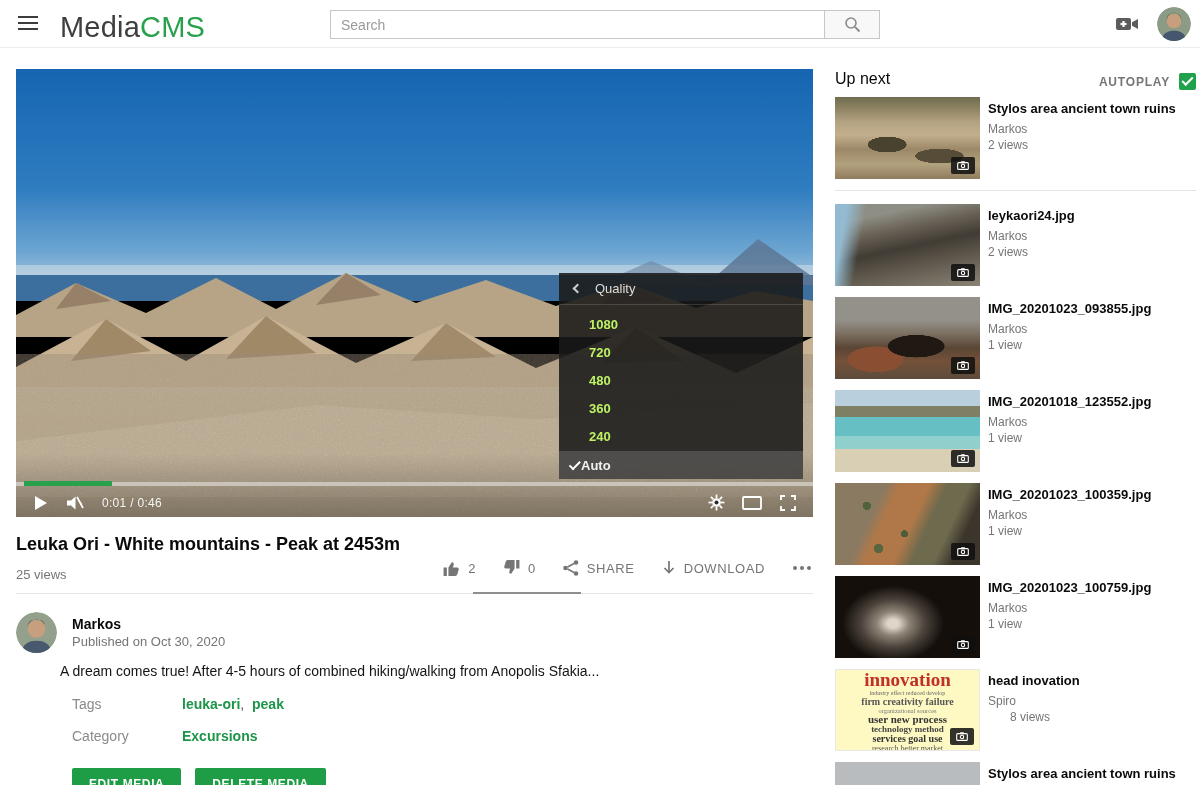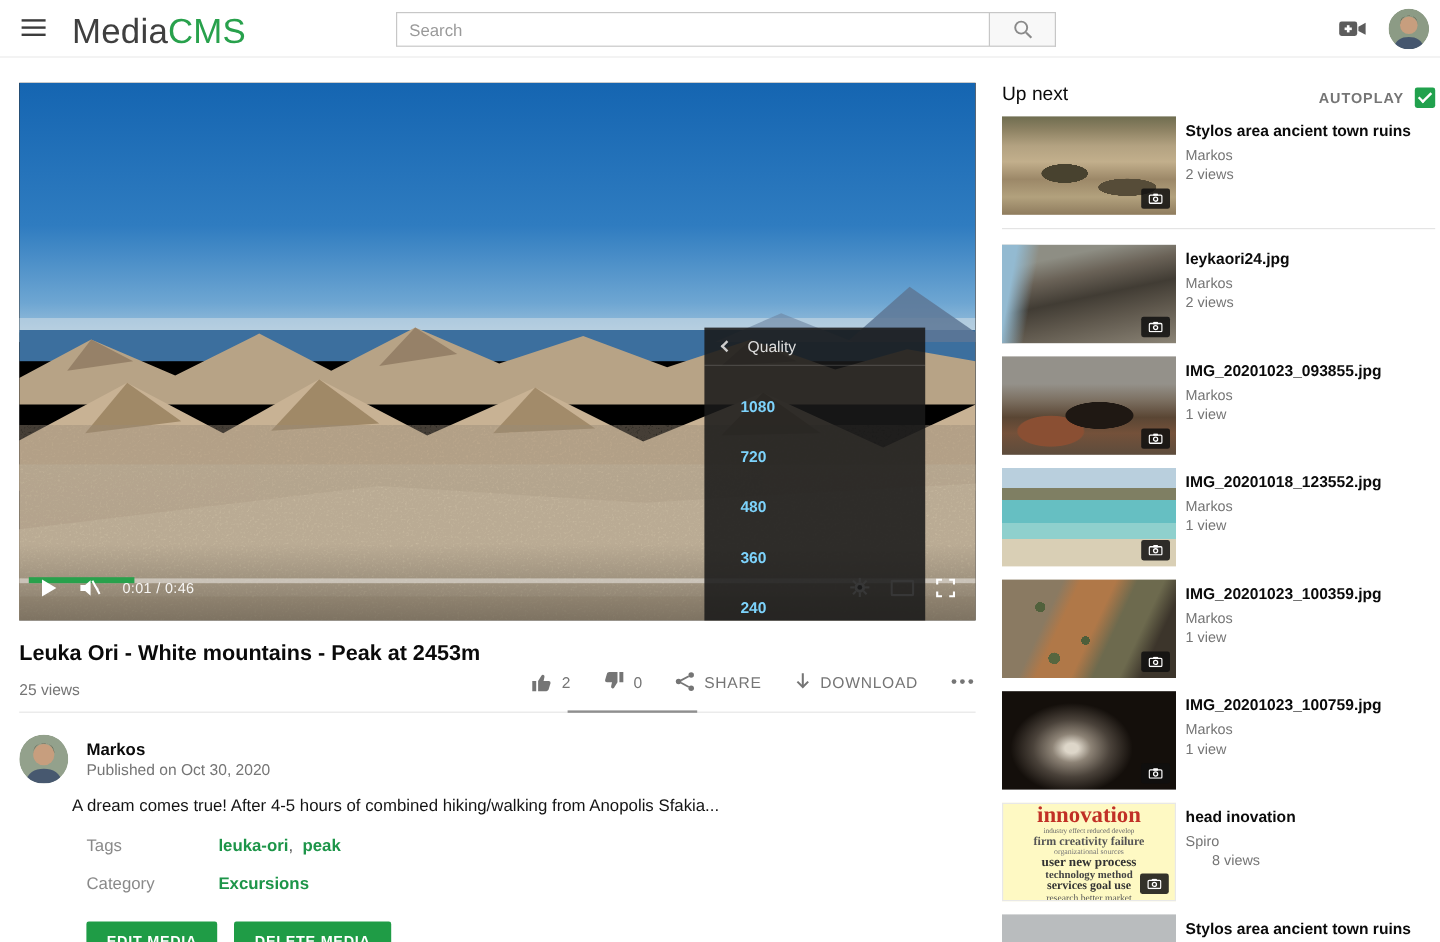--- a/index.html
+++ b/index.html
@@ -23,38 +23,38 @@
   .avatar-sm { position:absolute; left:1157px; top:7px; width:34px; height:34px; border-radius:50%;
     overflow:hidden; cursor:pointer; }
 
   
   .content { position:absolute; left:16px; top:69px; width:797px; }
   .player { position:relative; width:797px; height:448px; background:#000; overflow:hidden; }
   .scrim { position:absolute; left:0; bottom:0; width:100%; height:64px;
     background:linear-gradient(180deg, rgba(0,0,0,0), rgba(0,0,0,.30)); }
   .ptrack { position:absolute; left:0; top:413px; width:100%; height:4px; background:rgba(255,255,255,.45); }
   .pplayed { position:absolute; left:8px; top:412px; width:88px; height:5px; background:#28a14c; }
-  .controls { position:absolute; left:0; top:406px; width:100%; height:29px; display:flex;
+  .controls { position:absolute; left:0; top:419px; width:100%; height:29px; display:flex;
     align-items:center; padding:0 14px; color:#fff; }
   .ptime { font-size:12px; color:rgba(255,255,255,.92); margin-left:16px; letter-spacing:.3px; }
   .cbtn { display:flex; align-items:center; justify-content:center; width:22px; height:22px; cursor:pointer; }
   .cright { margin-left:auto; display:flex; gap:14px; align-items:center; }
   .play-tri { width:0; height:0; border-left:12px solid #fff; border-top:7px solid transparent;
     border-bottom:7px solid transparent; }
 
   
-  .qmenu { position:absolute; left:571px; top:204px; width:184px; background:rgba(25,25,25,.87);
+  .qmenu { position:absolute; left:543px; top:204px; width:244px; background:rgba(25,25,25,.87);
     color:#f1f1f1; z-index:5; }
   .qhead { height:32px; display:flex; align-items:center; gap:14px; padding-left:15px;
     font-size:13px; color:#ddd; border-bottom:1px solid rgba(255,255,255,.14); cursor:pointer; }
   .chev { width:7px; height:7px; border-left:2px solid #ccc; border-bottom:2px solid #ccc;
     transform:rotate(45deg); }
   .qlist { padding:6px 0 0 0; }
   .qopt { height:28px; line-height:28px; padding-left:30px; font-size:13px; font-weight:bold;
-    color:#7dd3fc; cursor:pointer;margin-top:14px; }
+    color:#bef264; cursor:pointer; }
   .qauto { height:28px; display:flex; align-items:center; padding-left:11px;
     font-size:13px; font-weight:bold; background:rgba(255,255,255,.16); cursor:pointer; }
   .check { width:11px; height:6px; border-left:2px solid #fff; border-bottom:2px solid #fff;
     transform:rotate(-45deg) translateY(-1px); }
 
   
   .vtitle { position:absolute; left:0; top:465px; font-size:18px; color:#0a0a0a; width:600px; }
   .vviews { position:absolute; left:0; top:498px; font-size:13px; color:#757575; }
   .actions { position:absolute; right:0; top:490px; display:flex; align-items:center; gap:26px;
     color:#757575; }

